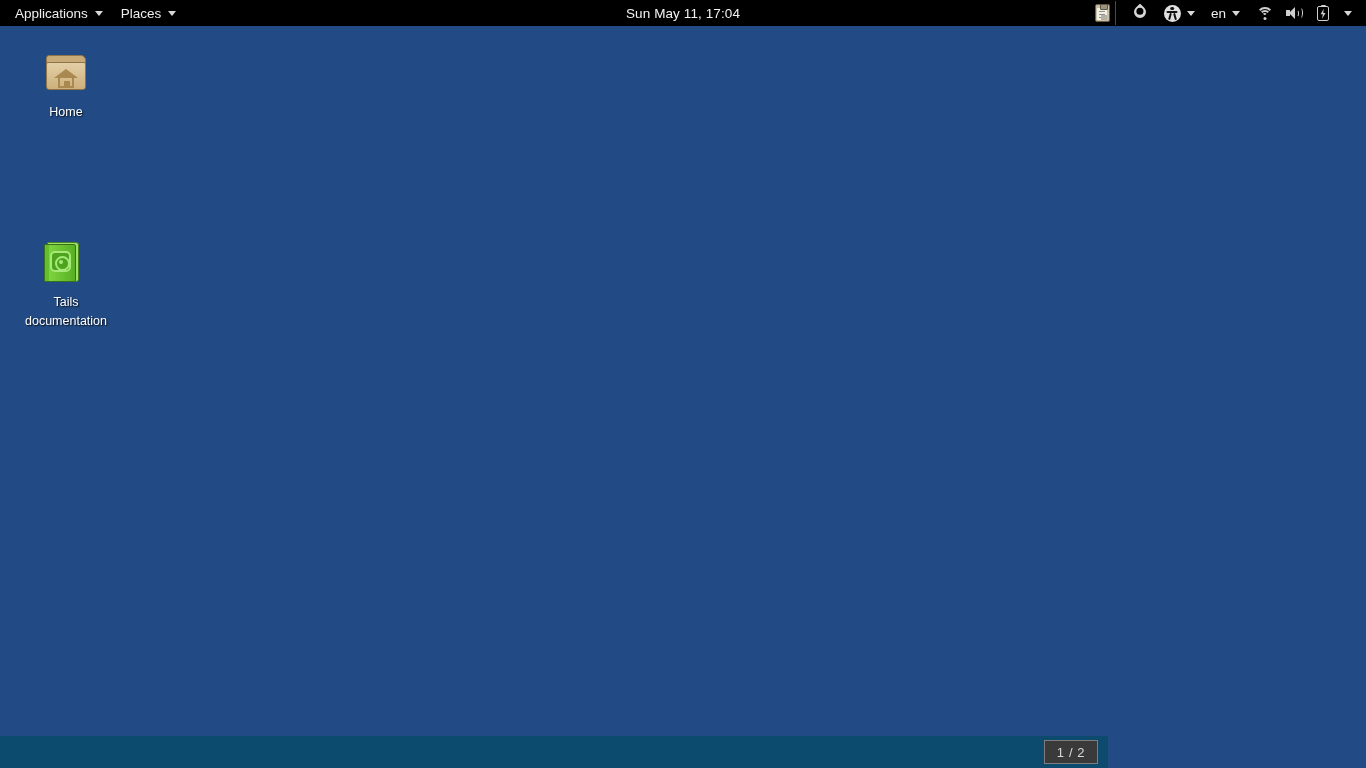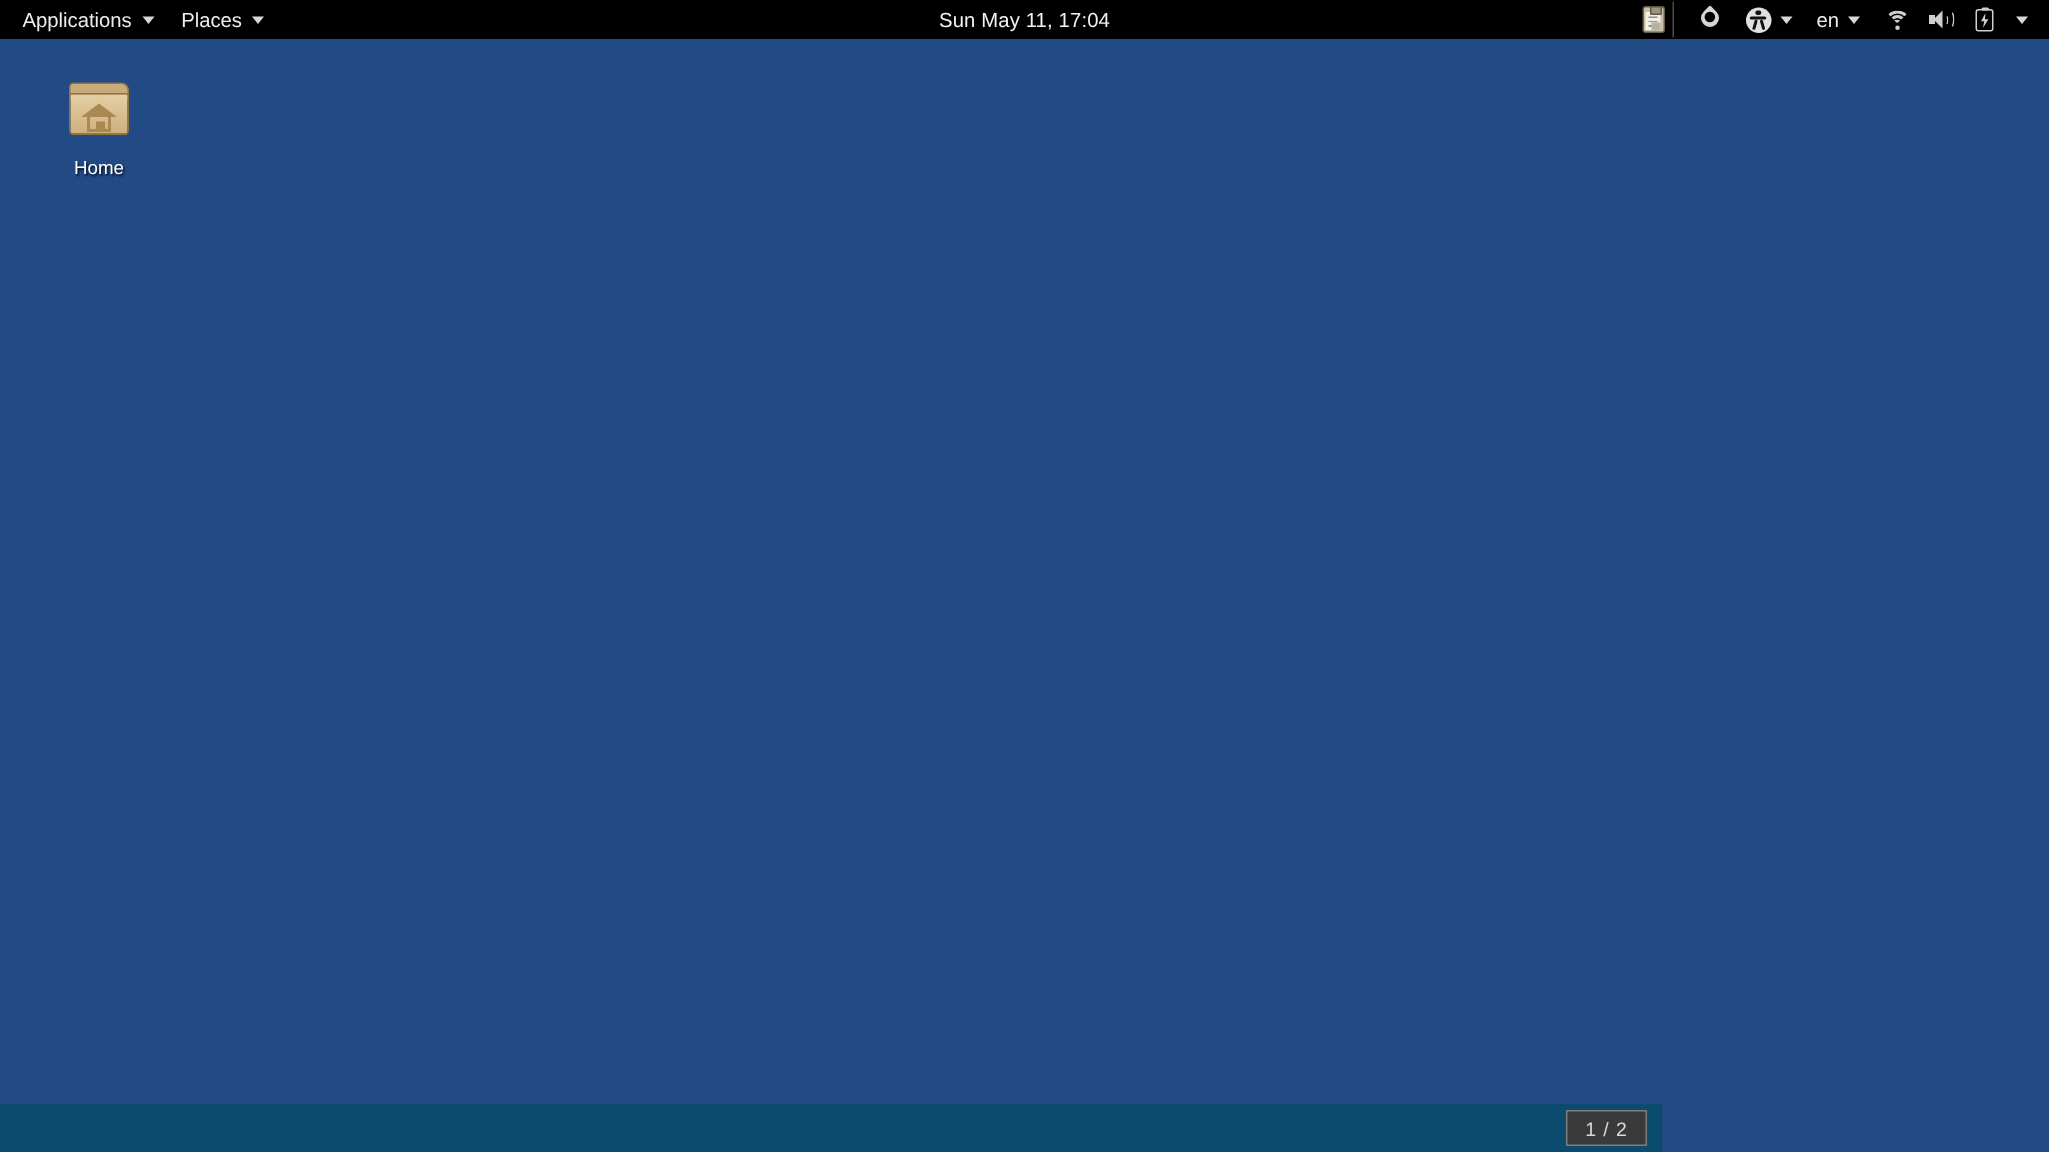--- a/index.html
+++ b/index.html
@@ -495,19 +495,29 @@
           <div class="house-roof"></div>
           <div class="house-base"></div>
           <div class="house-door"></div>
         </div>
       </div>
     </div>
     <div class="icon-label">Home</div>
   </div>
 
 
+  <div class="desk-icon" style="left:18px; top:214px;">
+    <div class="icon-img">
+      <div class="book">
+        <div class="book-back"></div>
+        <div class="book-cover"></div>
+        <div class="book-emblem"></div>
+      </div>
+    </div>
+    <div class="icon-label">Tails documentation</div>
+  </div>
 
 
 </div>
 
 <div id="bottom-panel">
   <div id="workspace-switcher">1 / 2</div>
 </div>
 
 </body></html>

